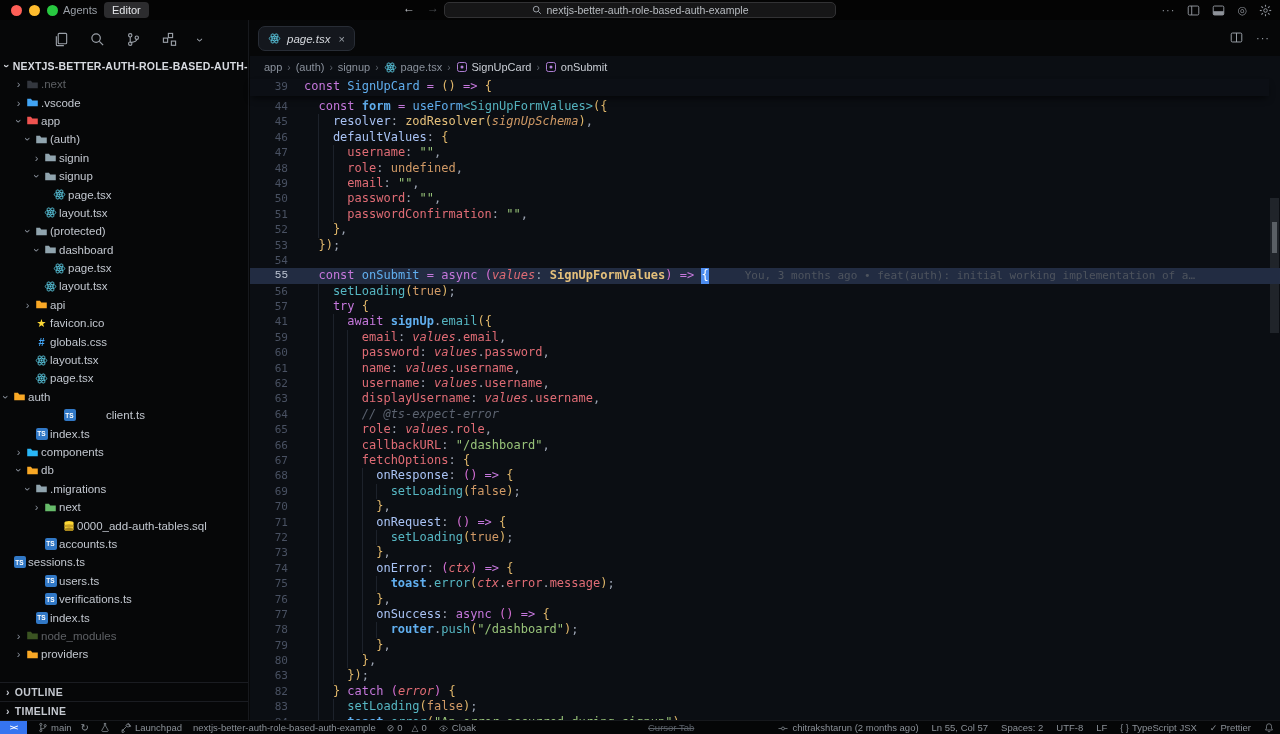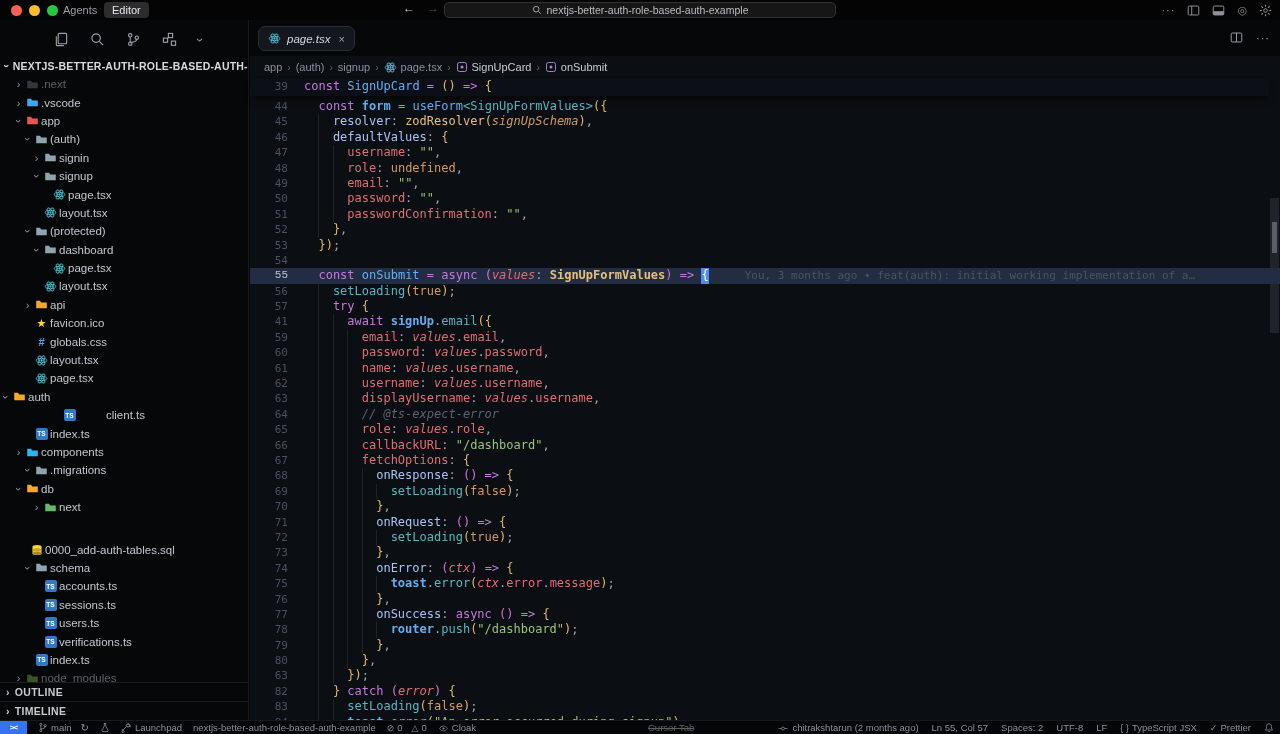--- a/index.html
+++ b/index.html
@@ -397,76 +397,67 @@
         </div>
         <div class="trow" style="padding-left: 13px;">
           <span class="chev">›</span>
           <span class="fic">
             <svg width="13" height="13" viewBox="0 0 16 16" fill="none">
               <path d="M1.5 3.5h4.6l1.6 2h6.8v7H1.5z" fill="#29b6f6"></path>
             </svg>
           </span>
           <span class="lbl">components</span>
         </div>
-        <div class="trow" style="padding-left: 22px;">
-          <span class="chev open">›</span>
-          <span class="fic">
-            <svg width="13" height="13" viewBox="0 0 16 16" fill="none">
-              <path d="M1.5 3.5h4.6l1.6 2h6.8v7H1.5z" fill="#90a4ae"></path>
-            </svg>
-          </span>
-          <span class="lbl">.migrations</span>
-        </div>
         <div class="trow" style="padding-left: 13px;">
           <span class="chev open">›</span>
           <span class="fic">
             <svg width="13" height="13" viewBox="0 0 16 16" fill="none">
               <path d="M1.5 3.5h4.6l1.6 2h6.8v7H1.5z" fill="#f9a825"></path>
             </svg>
           </span>
           <span class="lbl">db</span>
         </div>
+        <div class="trow" style="padding-left: 22px;">
+          <span class="chev open">›</span>
+          <span class="fic">
+            <svg width="13" height="13" viewBox="0 0 16 16" fill="none">
+              <path d="M1.5 3.5h4.6l1.6 2h6.8v7H1.5z" fill="#90a4ae"></path>
+            </svg>
+          </span>
+          <span class="lbl">.migrations</span>
+        </div>
         <div class="trow" style="padding-left: 31px;">
           <span class="chev">›</span>
           <span class="fic">
             <svg width="13" height="13" viewBox="0 0 16 16" fill="none">
               <path d="M1.5 3.5h4.6l1.6 2h6.8v7H1.5z" fill="#66bb6a"></path>
             </svg>
           </span>
           <span class="lbl">next</span>
         </div>
-        <div class="trow" style="padding-left: 17px; margin-top: 24px;">
+        <div class="trow" style="padding-left: 49px;">
           <span class="chev"></span>
           <span class="fic">
             <svg width="12" height="12" viewBox="0 0 16 16" fill="none">
               <ellipse cx="8" cy="3.5" rx="6" ry="2.2" fill="#fdd835"></ellipse>
               <path d="M2 3.5v9c0 1.2 2.7 2.2 6 2.2s6-1 6-2.2v-9" fill="#fdd835"></path>
               <ellipse cx="8" cy="8" rx="6" ry="2.2" fill="#c9a226"></ellipse>
               <ellipse cx="8" cy="12.5" rx="6" ry="2.2" fill="#a8861c"></ellipse>
             </svg>
           </span>
           <span class="lbl">0000_add-auth-tables.sql</span>
         </div>
-        <div class="trow" style="padding-left: 22px;">
-          <span class="chev open">›</span>
-          <span class="fic">
-            <svg width="13" height="13" viewBox="0 0 16 16" fill="none">
-              <path d="M1.5 3.5h4.6l1.6 2h6.8v7H1.5z" fill="#90a4ae"></path>
-            </svg>
-          </span>
-          <span class="lbl">schema</span>
-        </div>
         <div class="trow" style="padding-left: 31px;">
           <span class="chev"></span>
           <span class="fic">
             <span class="tsbox">TS</span>
           </span>
           <span class="lbl">accounts.ts</span>
         </div>
-        <div class="trow" style="padding-left: 31px;">
+        <div class="trow" style="">
           <span class="chev"></span>
           <span class="fic">
             <span class="tsbox">TS</span>
           </span>
           <span class="lbl">sessions.ts</span>
         </div>
         <div class="trow" style="padding-left: 31px;">
           <span class="chev"></span>
           <span class="fic">
             <span class="tsbox">TS</span>

